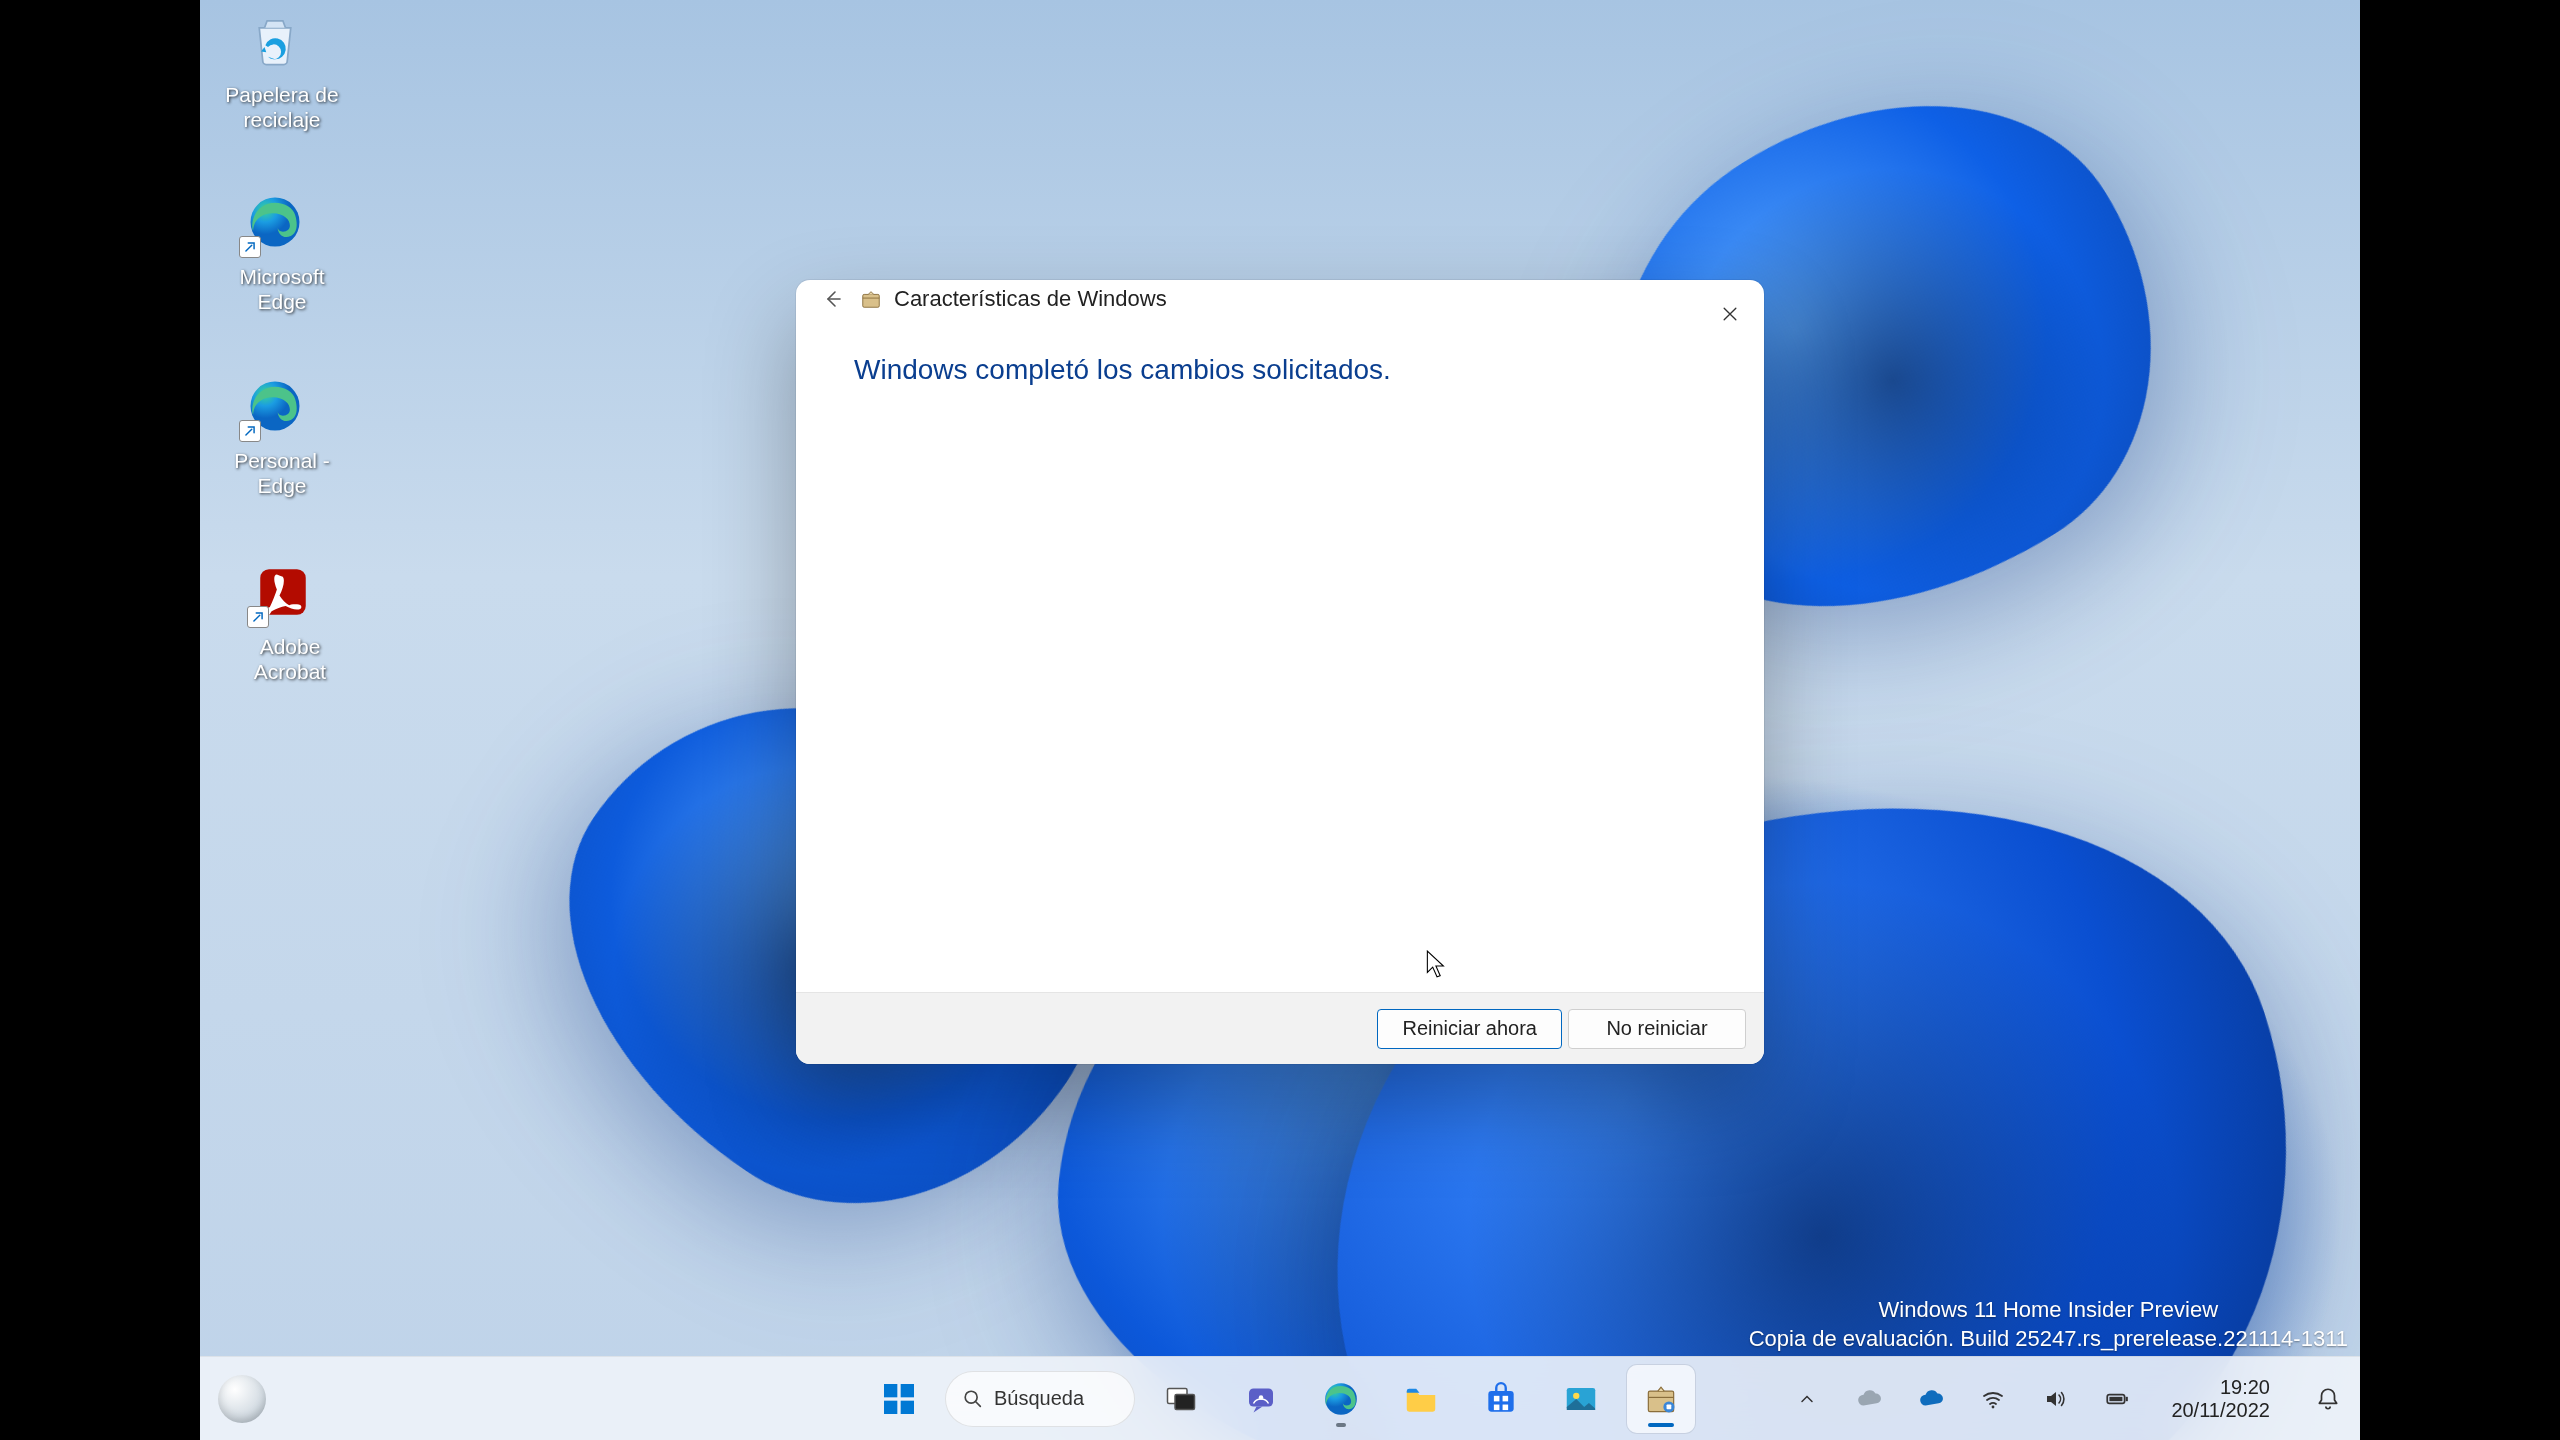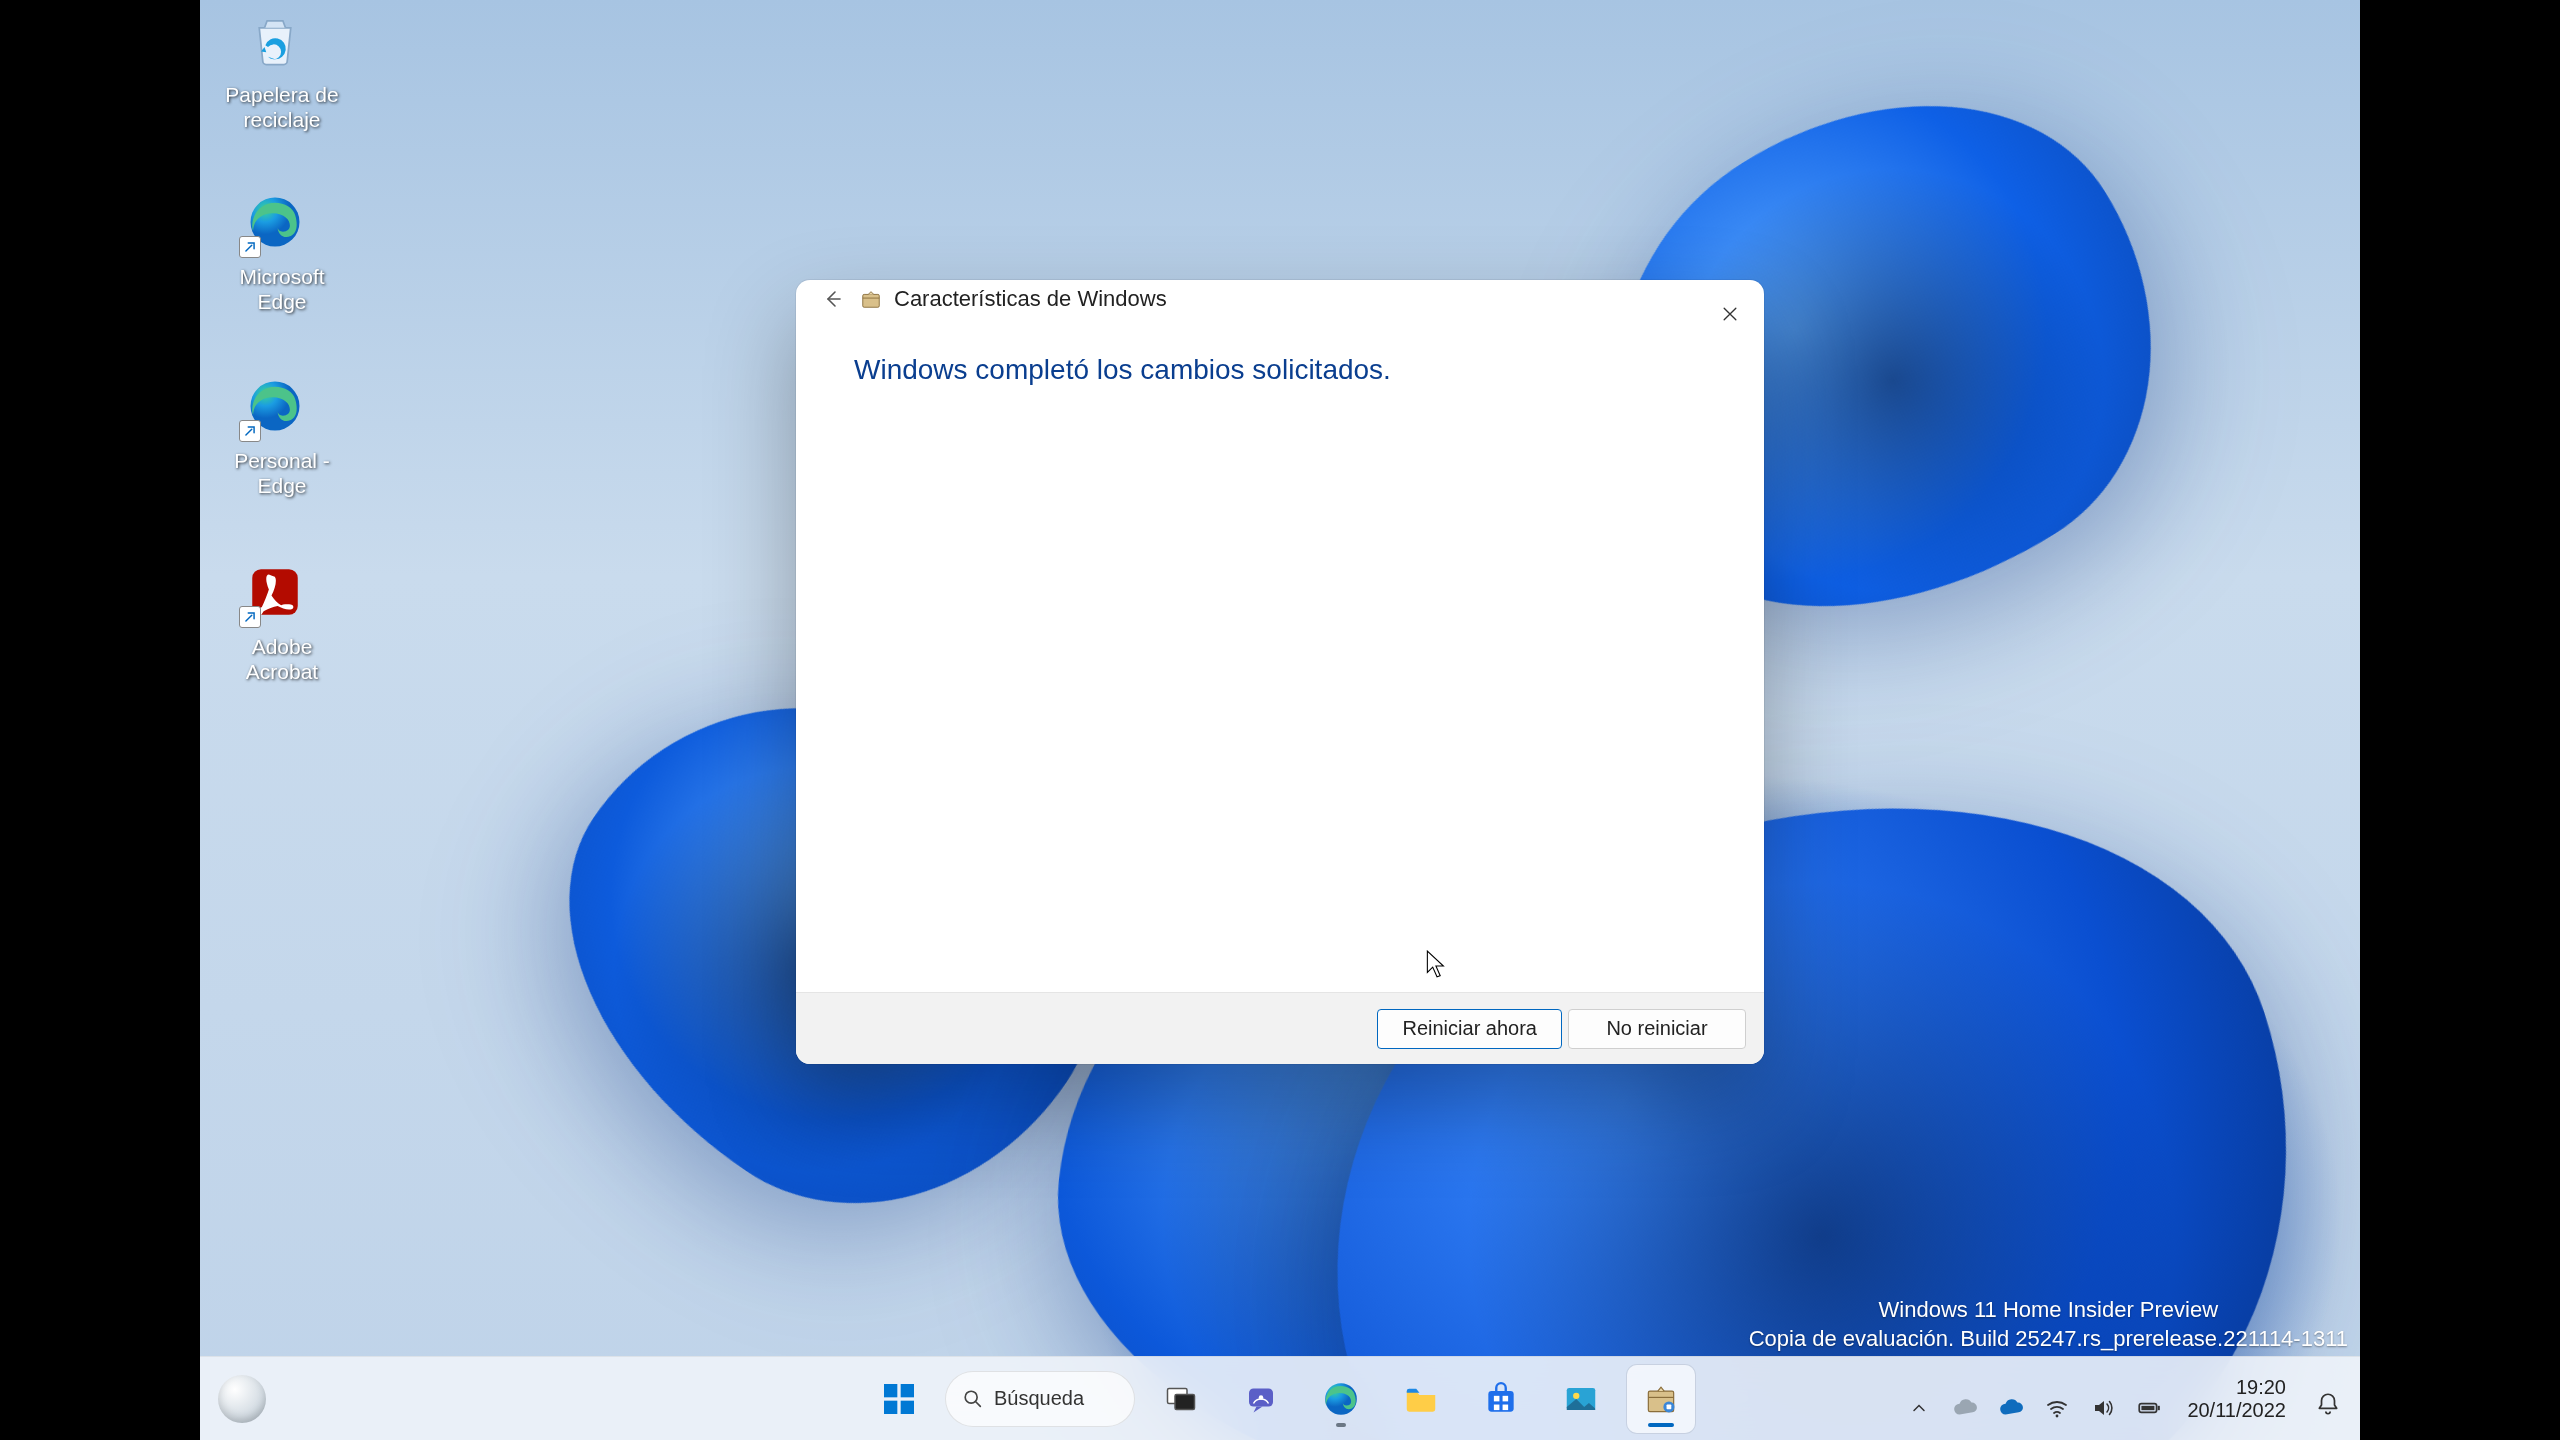--- a/index.html
+++ b/index.html
@@ -61,21 +61,21 @@
   .taskbar { position:absolute; bottom:0; left:0; right:0; height:84px; background: rgba(238,243,249,.90); backdrop-filter: blur(20px); border-top:1px solid rgba(0,0,0,.06); display:flex; align-items:center; }
   .tb-left-orb { position:absolute; left:18px; width:48px; height:48px; border-radius:50%; background: radial-gradient(circle at 35% 30%, #fff, #d5dde4 60%, #aab6c0); box-shadow: inset 0 -4px 8px rgba(0,0,0,.15); }
   .tb-center { position:absolute; left:50%; transform:translateX(-50%); display:flex; align-items:center; gap:12px;}
   .tb-item { width:68px; height:68px; border-radius:10px; display:flex; align-items:center; justify-content:center; cursor:pointer; position:relative;}
   .tb-item.running::after{content:"";position:absolute;bottom:6px;width:10px;height:4px;border-radius:2px;background:#6b7785;}
   .tb-item.active::after{content:"";position:absolute;bottom:6px;width:26px;height:4px;border-radius:2px;background:#0067c0;}
   .tb-item.active{background:rgba(255,255,255,.65); box-shadow:0 0 0 1px rgba(0,0,0,.08);}
   .tb-search { height:56px; padding:0 26px 0 16px; border-radius:28px; background:rgba(255,255,255,.7); border:1px solid rgba(0,0,0,.1); display:flex; align-items:center; gap:10px; font-size:20px; color:#333; cursor:text; min-width:190px;}
   .tb-search svg{width:22px;height:22px;color:#444;}
 
-  .tb-right { position:absolute; right:14px; display:flex; align-items:flex-end; gap:18px;}
+  .tb-right { position:absolute; right:14px; display:flex; align-items:center; gap:34px;}
   .tray-ico { width:28px; height:28px; display:flex; align-items:center; justify-content:center; color:#333; cursor:pointer;}
   .tb-clock { text-align:right; font-size:20px; line-height:1.15; color:#222; padding:0 6px;}
   .tb-notif { width:36px; height:36px; display:flex;align-items:center;justify-content:center; cursor:pointer; color:#333;}
 </style>
 </head>
 <body>
 
 <div class="stage">
 
   <div class="petal p4"></div>
@@ -133,21 +133,21 @@
         </svg>
       <span class="shortcut-arrow">
           <svg viewBox="0 0 24 24">
             <path d="M5 19l10-10M9 5h10v10" fill="none" stroke="#0067c0" stroke-width="2.5" stroke-linecap="round"></path>
           </svg>
         </span>
     </div>
     <div class="lbl">Personal - Edge</div>
   </div>
 
-  <div class="desktop-icon" style="top:556px;left:0;">
+  <div class="desktop-icon" style="top:556px;left:8px;">
     <div class="ico" style="position:relative;">
       <svg viewBox="0 0 64 64" width="56" height="56">
           <rect x="6" y="6" width="52" height="52" rx="10" fill="#b30b00"></rect>
           <path d="M30 14c2 0 3 2 3 5 0 5-2 11-5 17 3 5 7 9 11 11 3-1 6-1 9-1 3 0 5 1 5 3s-2 3-5 3c-4 0-9-2-13-4-5 1-11 3-16 6-3 5-6 8-9 8-2 0-3-1-3-3 0-3 4-7 10-10 3-6 6-14 8-20-2-5-3-9-3-12 0-3 1-5 3-5z" fill="#fff"></path>
         </svg>
       <span class="shortcut-arrow">
           <svg viewBox="0 0 24 24">
             <path d="M5 19l10-10M9 5h10v10" fill="none" stroke="#0067c0" stroke-width="2.5" stroke-linecap="round"></path>
           </svg>
         </span>

